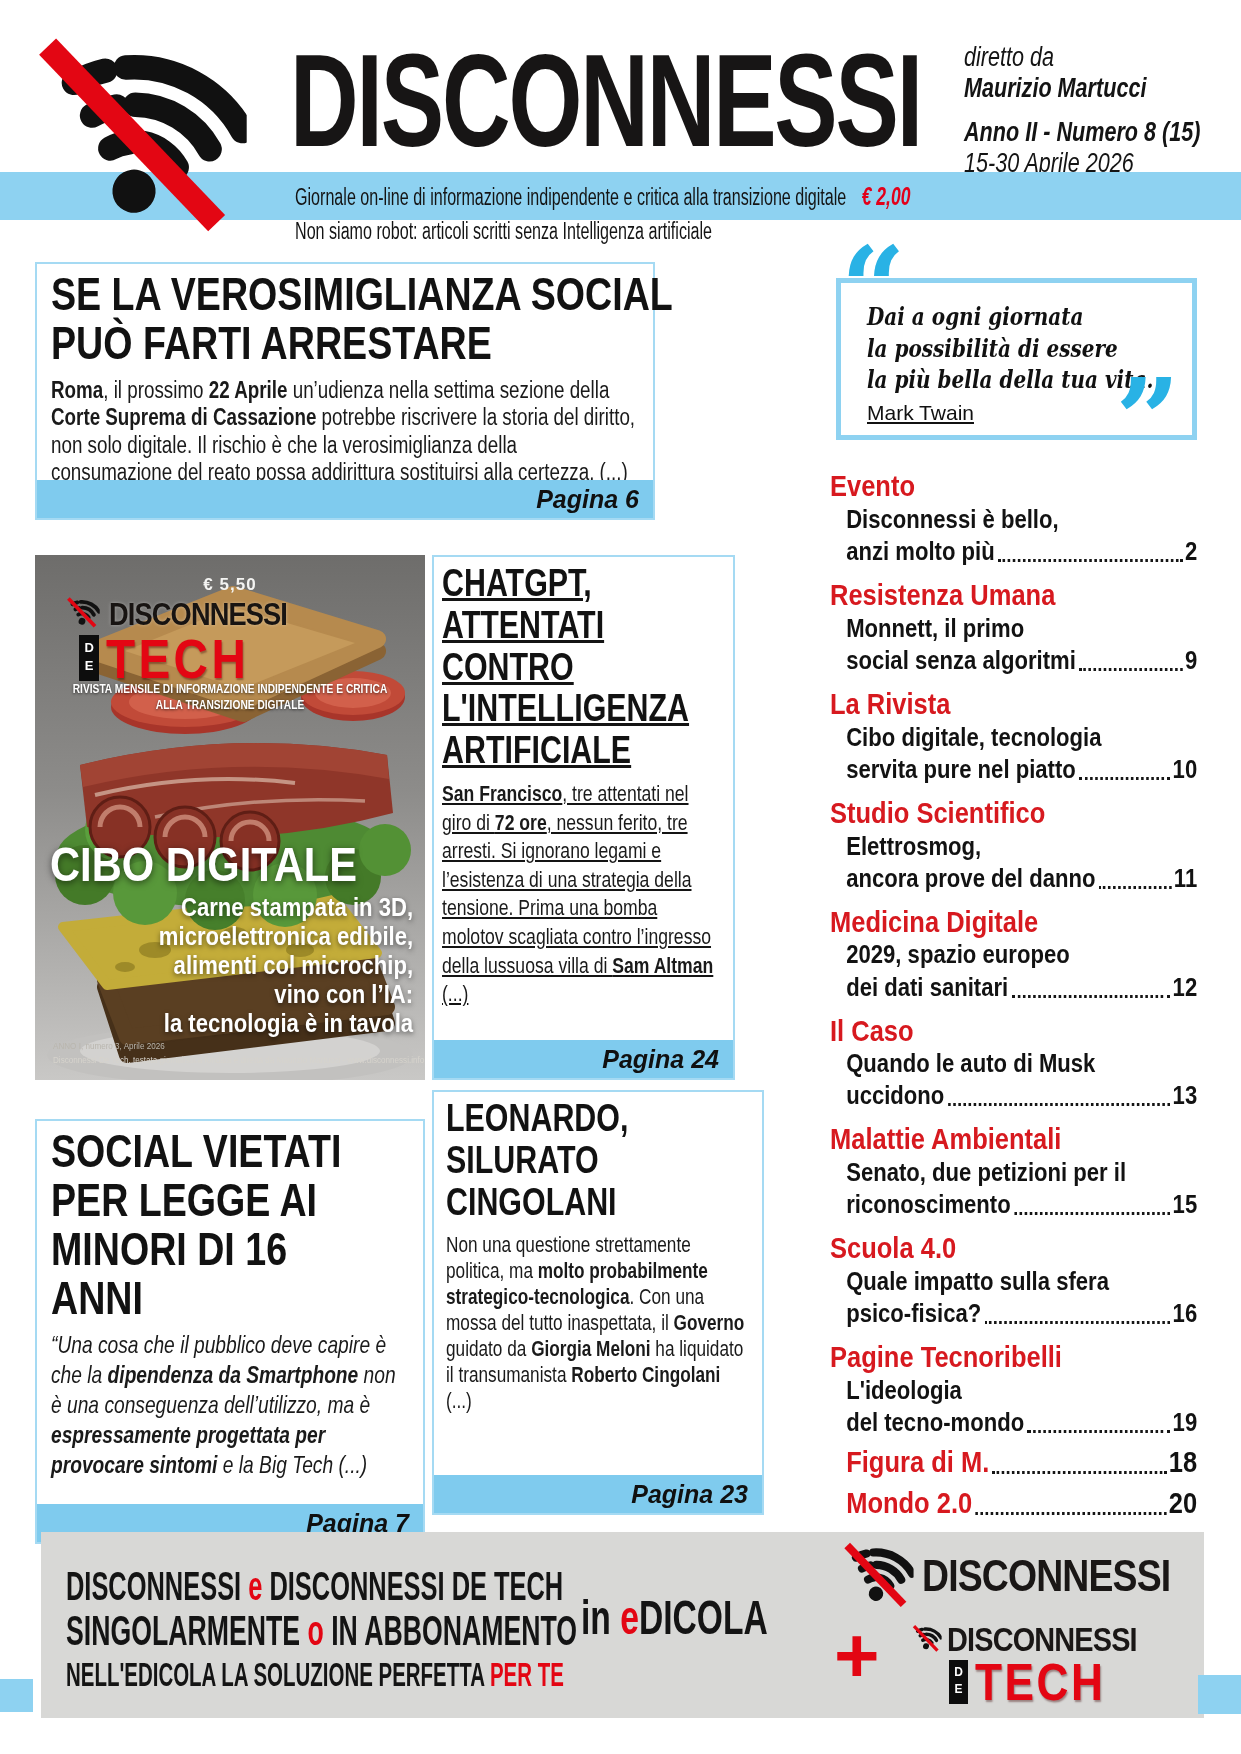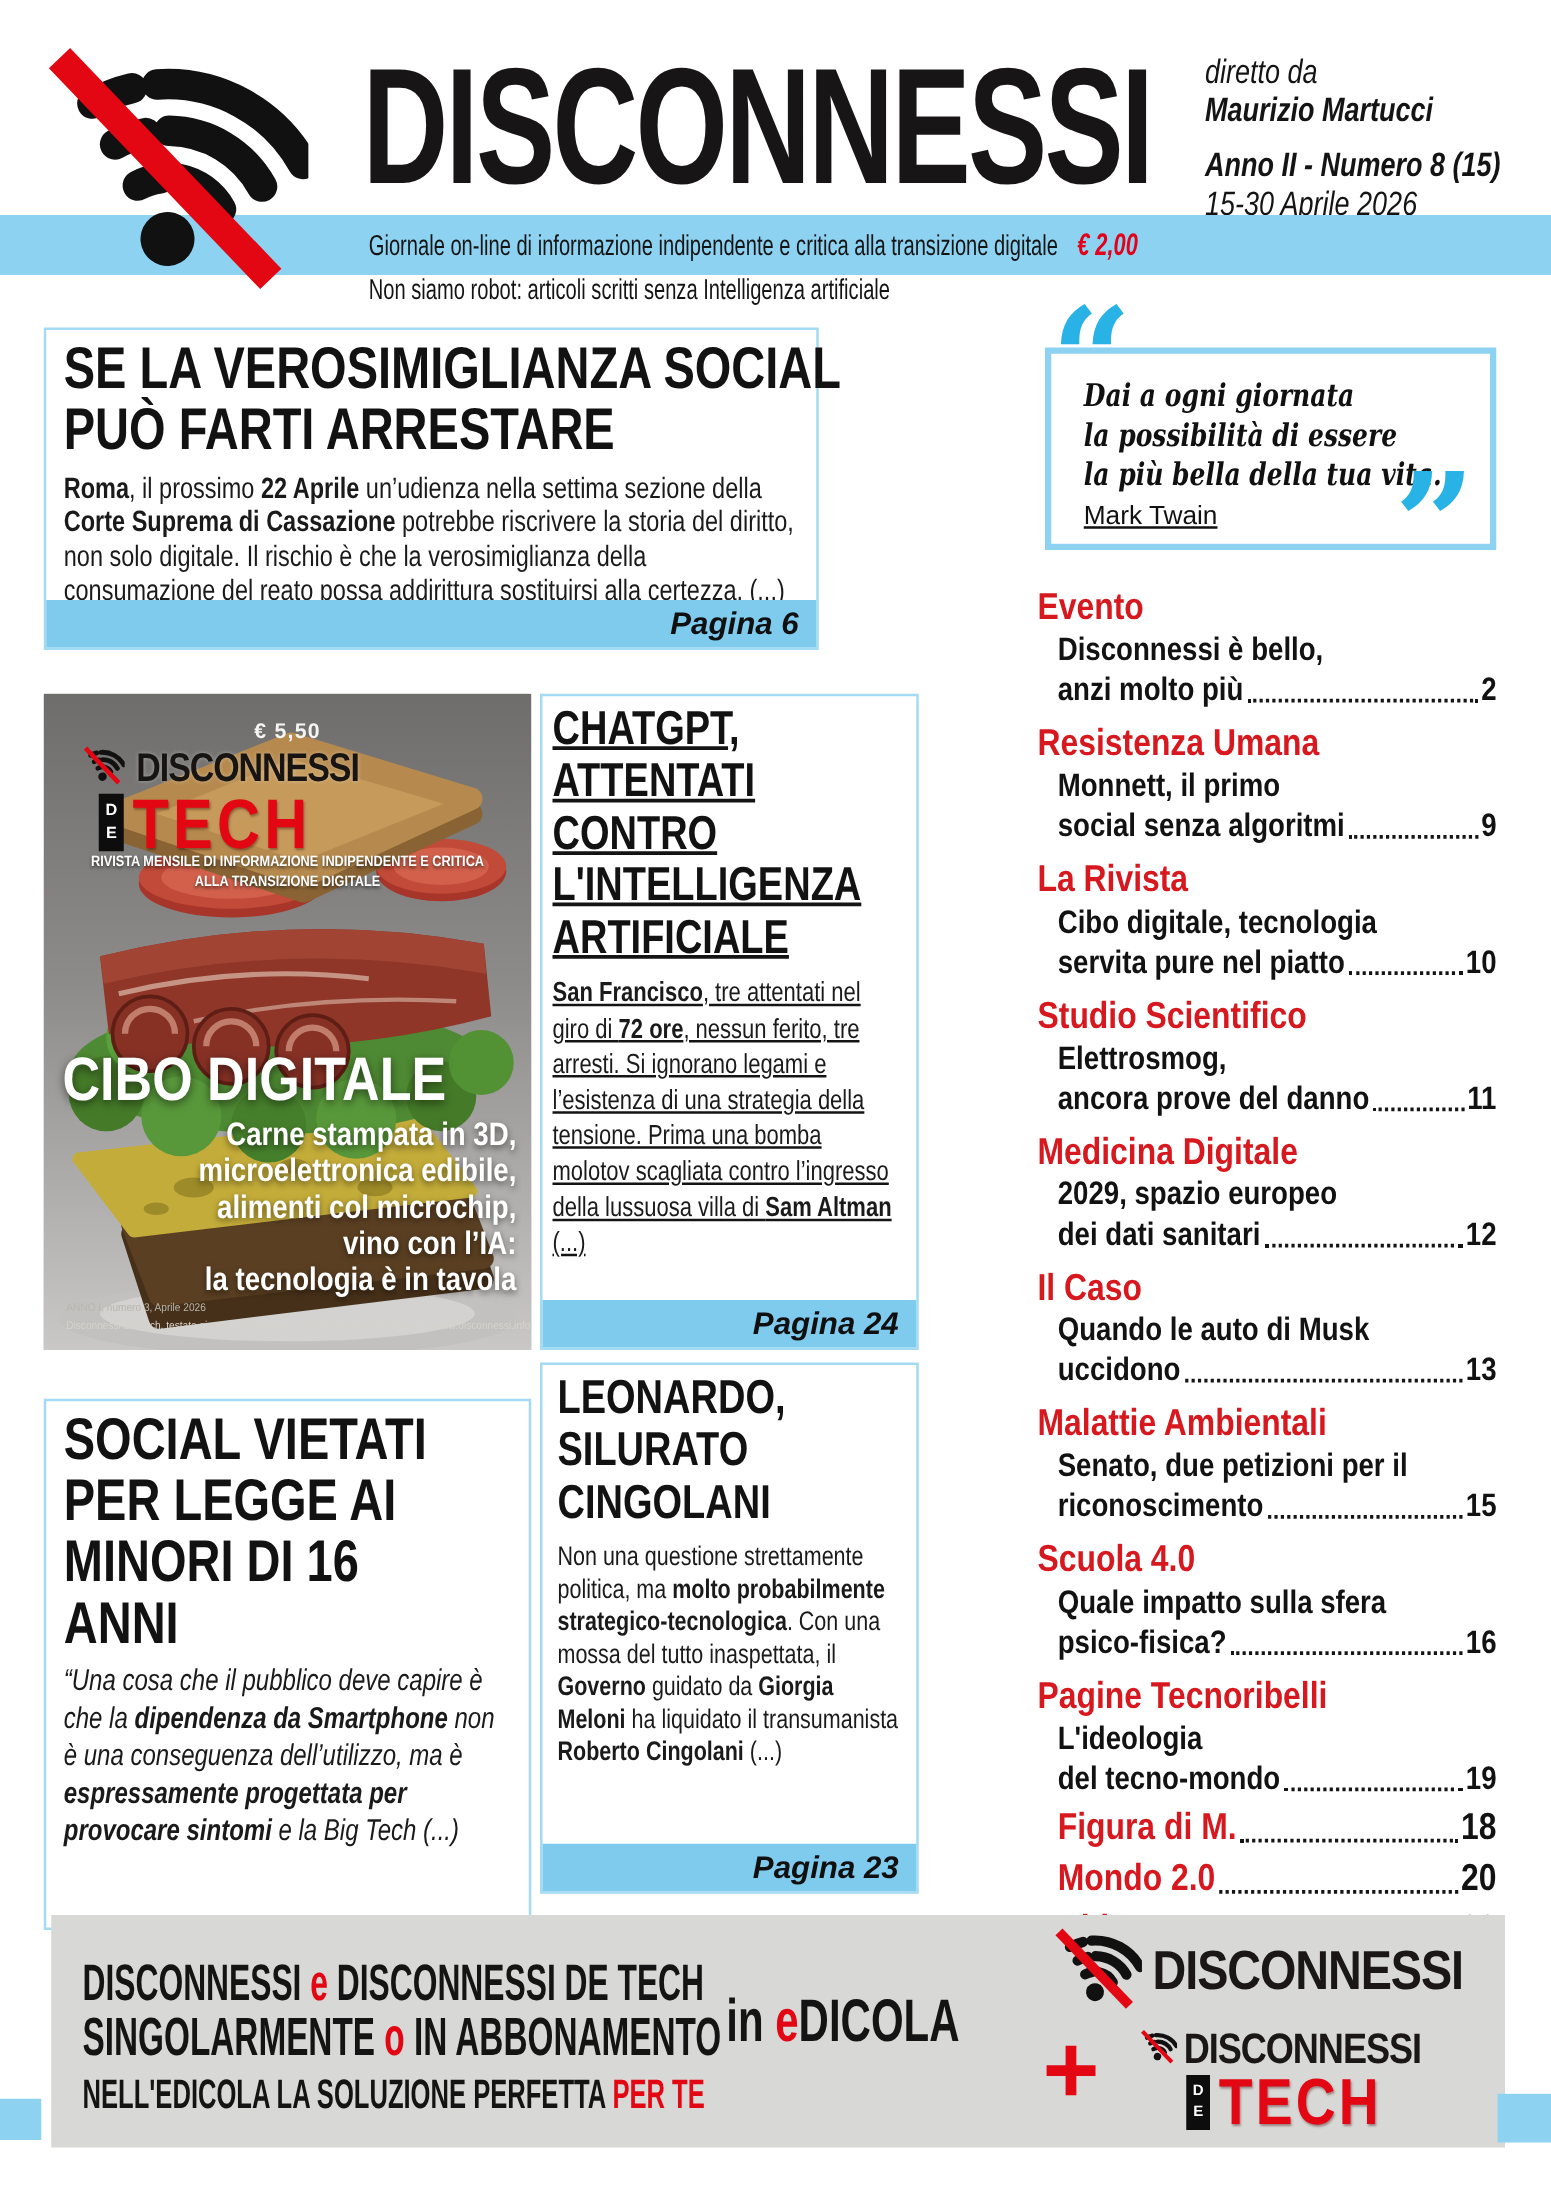--- a/index.html
+++ b/index.html
@@ -40,21 +40,21 @@
   .hl-46{font-size:47px;line-height:1.04;}
   .hl-38{font-size:38px;line-height:1.1;}
   .body-txt{font-size:23.5px;line-height:1.165;margin-top:9px;color:#1a1a1a;}
   .body-sm{font-size:22px;line-height:1.3;margin-top:8px;color:#1a1a1a;}
   .body-sm2{font-size:21.5px;line-height:1.21;margin-top:9px;color:#1a1a1a;}
   .body-it{font-style:italic;font-size:24px;line-height:1.25;margin-top:7px;color:#1a1a1a;}
 
   #box-lead{left:35px;top:262px;width:620px;height:258px;}
   #box-chatgpt{left:432px;top:555px;width:303px;height:525px;}
   #box-social{left:35px;top:1090px;width:390px;height:425px;margin-top:29px;}
-  #box-leonardo{left:432px;top:1090px;width:303px;height:425px;}
+  #box-leonardo{left:432px;top:1090px;width:332px;height:425px;}
 
   
   .quote-box{position:absolute;left:836px;top:278px;width:361px;height:162px;border:5px solid #8ed2f1;
              box-sizing:border-box;background:#fff;}
   .qmark{position:absolute;font-family:"DejaVu Serif",serif;font-weight:700;color:#29b2e5;
          font-size:112px;line-height:.62;}
   .qopen{left:0px;top:-30px;}
   .qclose{right:12px;top:102px;}
   .quote-inner{position:absolute;left:26px;top:18px;}
   .quote-line{font-family:"DejaVu Serif",serif;font-style:italic;font-weight:700;font-size:25px;
@@ -394,20 +394,23 @@
   <div id="box-social" class="abox">
     <div class="pad">
       <div class="hl hl-46 cond80">
         <div>SOCIAL VIETATI</div>
         <div>PER LEGGE AI</div>
         <div>MINORI DI 16</div>
         <div>ANNI</div>
       </div>
       <div class="body-it cond80"><span>“Una cosa che il pubblico deve capire è che la </span><span class="seg-b">dipendenza da Smartphone</span><span> non è una conseguenza dell’utilizzo, ma è </span><span class="seg-b">espressamente progettata per provocare sintomi</span><span> e la Big Tech (...)</span></div>
     </div>
+    <div class="pagebar">
+      <span>Pagina 7</span>
+    </div>
   </div>
 
   <div id="box-leonardo" class="abox">
     <div class="pad" style="left:12px;">
       <div class="hl hl-38 cond80">
         <div>LEONARDO,</div>
         <div>SILURATO</div>
         <div>CINGOLANI</div>
       </div>
       <div class="body-sm2 cond80"><span>Non una questione strettamente politica, ma </span><span class="seg-b">molto probabilmente strategico-tecnologica</span><span>. Con una mossa del tutto inaspettata, il </span><span class="seg-b">Governo</span><span> guidato da </span><span class="seg-b">Giorgia Meloni</span><span> ha liquidato il transumanista </span><span class="seg-b">Roberto Cingolani</span><span> (...)</span></div>

